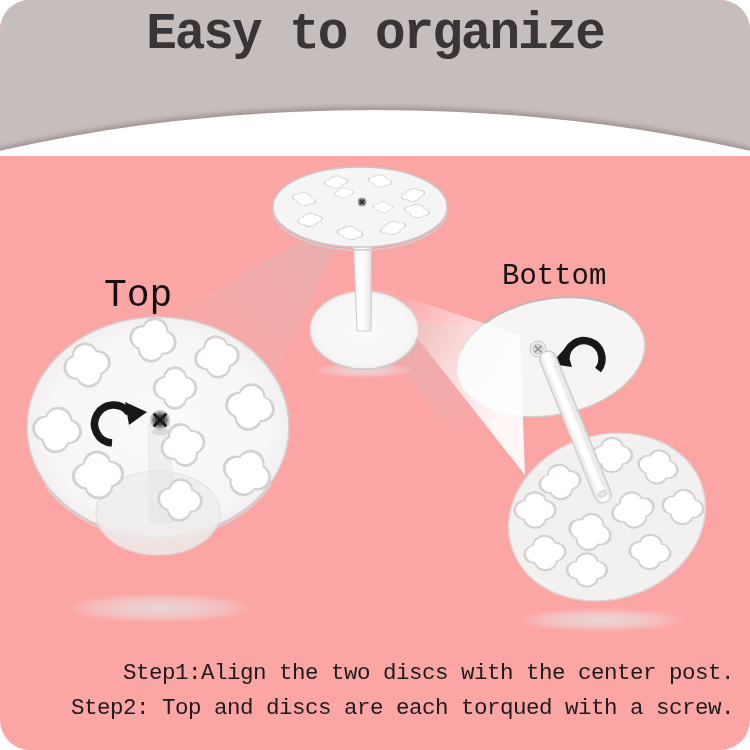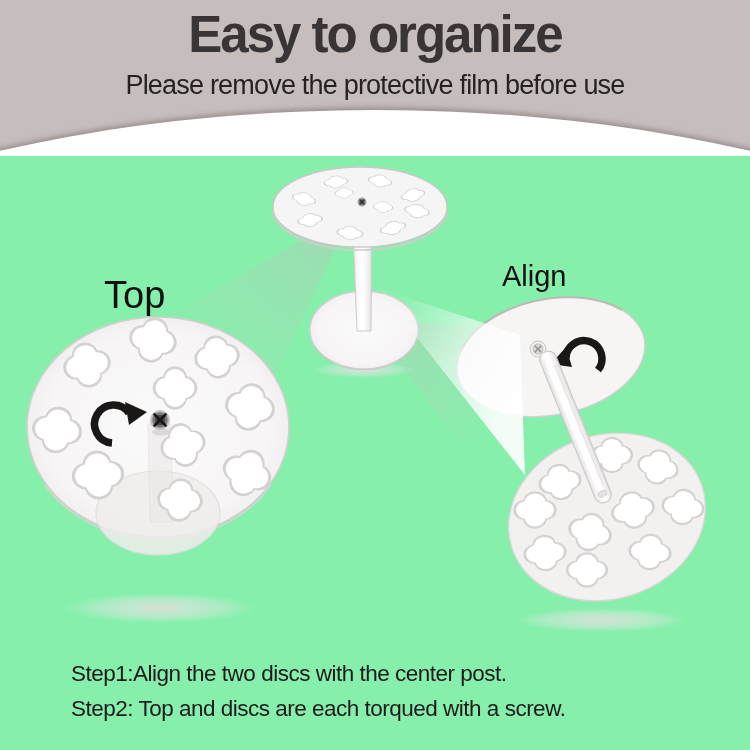--- a/index.html
+++ b/index.html
@@ -1,47 +1,46 @@
 <!DOCTYPE html>
 <html><head>
 <meta charset="utf-8">
 <style>
   html,body{margin:0;padding:0;background:#ffffff;}
-  .stage{position:relative;width:750px;height:750px;overflow:hidden;background:#86efac;
-         font-family:Liberation Sans, sans-serif;}
+  .stage{position:relative;width:750px;height:750px;overflow:hidden;background:#fca5a5;
+         font-family:Liberation Mono, monospace;border-radius:30px;}
   .banner{position:absolute;top:0;left:0;width:750px;height:156px;overflow:hidden;}
   .banner-bg{position:absolute;left:0;top:0;width:750px;height:156px;background:#c6bebd;}
   .banner-arc{position:absolute;top:110px;left:-425px;width:1600px;height:700px;border-radius:50%;
               background:#ffffff;box-shadow:0 -3px 5px rgba(122,112,112,0.55);}
   .title{position:absolute;top:6px;left:0;width:100%;text-align:center;margin:0;
          font-size:51px;line-height:58px;font-weight:700;letter-spacing:-2px;color:#393536;}
   .subtitle{position:absolute;top:70px;left:0;width:100%;text-align:center;margin:0;
             font-size:27px;font-weight:400;letter-spacing:-0.8px;color:#262223;}
   .illustration{position:absolute;top:140px;left:0;}
   .part-label{position:absolute;color:#121010;font-weight:400;}
   .label-top{top:274px;left:104px;font-size:38px;}
   .label-bottom{top:260px;left:502px;font-size:29px;}
   .steps{position:absolute;top:656px;left:71px;font-size:22.5px;line-height:35px;
-         letter-spacing:-0.5px;color:#1c1a1a;}
+         letter-spacing:-0.5px;color:#1c1a1a;text-align:right;}
   .steps p{margin:0;}
 </style>
 </head>
 <body>
 
 <div class="stage">
 
   <header class="banner">
     <div class="banner-bg"></div>
     <div class="banner-arc"></div>
     <h1 class="title">Easy to organize</h1>
-    <p class="subtitle">Please remove the protective film before use</p>
   </header>
 
   <span class="part-label label-top">Top</span>
-  <span class="part-label label-bottom">Align</span>
+  <span class="part-label label-bottom">Bottom</span>
 
   <svg class="illustration" width="750" height="500" viewBox="0 140 750 500" xmlns="http://www.w3.org/2000/svg">
     <defs>
       <g id="qf">
         <circle cx="0" cy="-4.6" r="5.4"></circle>
           <circle cx="0" cy="4.6" r="5.4"></circle>
         <circle cx="-4.6" cy="0" r="5.4"></circle>
           <circle cx="4.6" cy="0" r="5.4"></circle>
       </g>
       <g id="qfo">

